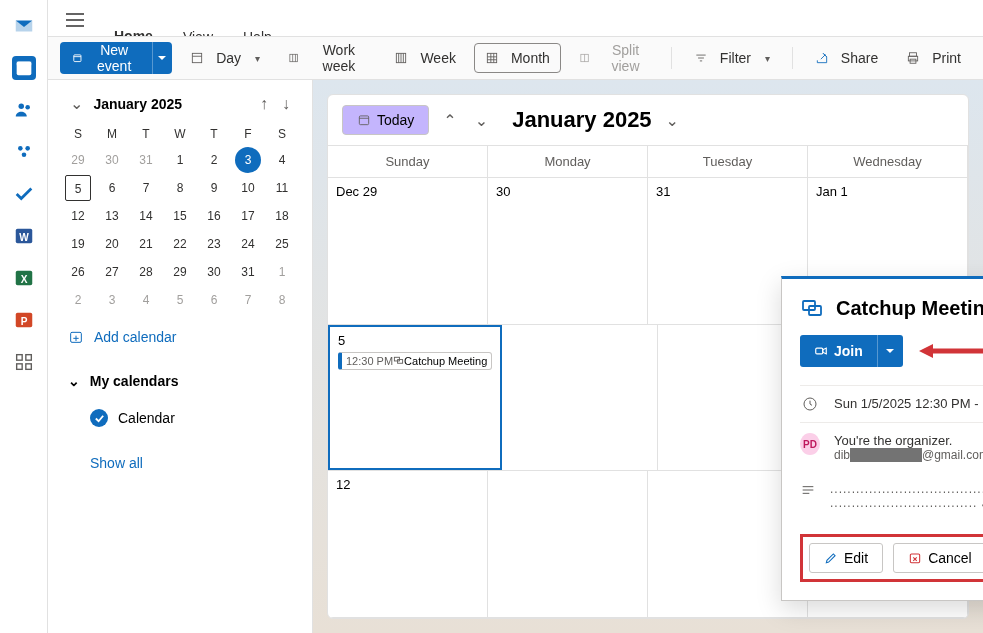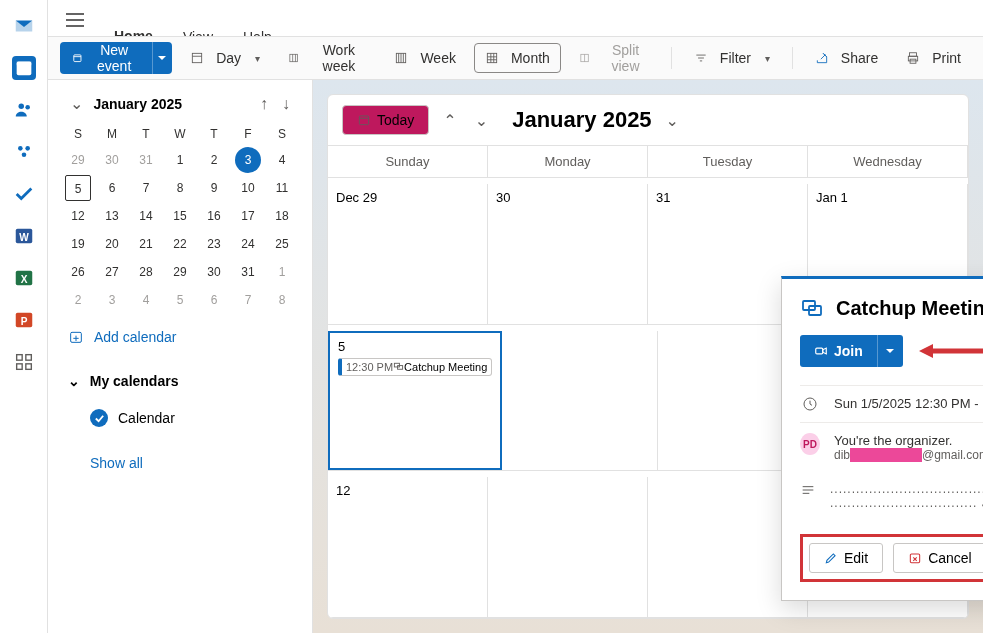--- a/index.html
+++ b/index.html
@@ -41,26 +41,26 @@
 .add-cal { display: flex; align-items: center; gap: 10px; color: #0f6cbd; padding: 16px 12px; cursor: pointer; font-size: 14px; }
 .section-hdr { display: flex; align-items: center; gap: 10px; padding: 12px 12px; font-weight: 600; font-size: 14px; cursor: pointer; }
 .cal-item { display: flex; align-items: center; gap: 10px; padding: 8px 12px 8px 34px; font-size: 14px; cursor: pointer; }
 .cal-check { width: 18px; height: 18px; border-radius: 50%; background: #0f6cbd; display: flex; align-items: center; justify-content: center; }
 .cal-check svg { width: 11px; height: 11px; color: #fff; }
 .show-all { color: #0f6cbd; padding: 20px 12px 8px 34px; font-size: 14px; cursor: pointer; }
 
 .content { flex: 1; padding: 14px; position: relative; }
 .calcard { background: #fff; border-radius: 6px; height: 100%; display: flex; flex-direction: column; overflow: hidden; border:1px solid #e1e1e1;}
 .calctrl { display: flex; align-items: center; gap: 10px; padding: 10px 14px; }
-.today-btn { border: 1px solid #c8c6c4; background: #be185d; padding: 6px 14px; border-radius: 4px; display: flex; align-items: center; gap: 6px; cursor: pointer; font-size: 14px; }
+.today-btn { border: 1px solid #c8c6c4; background: #c4b5fd; padding: 6px 14px; border-radius: 4px; display: flex; align-items: center; gap: 6px; cursor: pointer; font-size: 14px; }
 .calctrl .title { font-size: 22px; font-weight: 600; margin-left: 10px; }
 .wk-hdr { display: grid; grid-template-columns: repeat(4, 1fr); border-top: 1px solid #e1e1e1; border-bottom: 1px solid #e1e1e1; text-align: center; }
 .wk-hdr div { padding: 8px 10px; font-size: 13px; color: #605e5c; border-right: 1px solid #e1e1e1; }
 .wk-body { flex: 1; display: grid; grid-template-rows: repeat(3,1fr); }
-.wk-row { display: grid; grid-template-columns: repeat(4, 1fr); border-bottom: 1px solid #e1e1e1; margin-top: 6px; }
+.wk-row { display: grid; grid-template-columns: repeat(4, 1fr); border-bottom: 1px solid #e1e1e1; }
 .wk-cell { border-right: 1px solid #e1e1e1; padding: 6px 8px; font-size: 13px; position: relative; }
 .wk-cell.selected { border: 2px solid #0f6cbd; }
 .event-chip { background: #fff; border: 1px solid #c8c6c4; border-left: 4px solid #0f6cbd; border-radius: 3px; padding: 2px 4px; font-size: 11px; display: flex; align-items: center; cursor: pointer; margin-top: 4px; white-space: nowrap; overflow: hidden; }
 .event-chip .time { color: #605e5c; }
 
 .popover { position: absolute; top: 196px; left: 468px; width: 392px; background: #fff; border: 1px solid #c8c6c4; border-top: 3px solid #0f6cbd; box-shadow: 0 8px 24px rgba(0,0,0,0.15); padding: 18px 18px 18px 18px; }
 .popover .hdr { display: flex; align-items: flex-start; gap: 12px; }
 .popover .hdr .ttl { font-size: 20px; font-weight: 600; flex: 1; }
 .join-row { margin: 14px 0 18px 0; display: flex; align-items: center; gap: 16px; }
 .join-split { display: flex; }
@@ -434,21 +434,21 @@
                 </svg>
               </span>
             <span>Sun 1/5/2025 12:30 PM - 1:00 PM</span>
           </div>
           <div class="info-row" style="border-top:1px solid #edebe9;">
             <span class="ico">
                 <span class="avatar">PD</span>
               </span>
             <div>
               <div>You're the organizer.</div>
-              <div class="sub"><span>dib</span><span style="background:#ec4899;color:transparent;">xxxxxxxxxxxx</span><span>@gmail.com didn't respond.</span></div>
+              <div class="sub"><span>dib</span><span style="background:#737373;color:transparent;">xxxxxxxxxxxx</span><span>@gmail.com didn't respond.</span></div>
             </div>
           </div>
           <div class="info-row">
             <span class="ico">
                 <svg width="16" height="16" viewBox="0 0 24 24" stroke="#605e5c" stroke-width="1.5">
                   <line x1="4" y1="7" x2="20" y2="7"></line>
                   <line x1="4" y1="12" x2="20" y2="12"></line>
                   <line x1="4" y1="17" x2="14" y2="17"></line>
                 </svg>
               </span>

